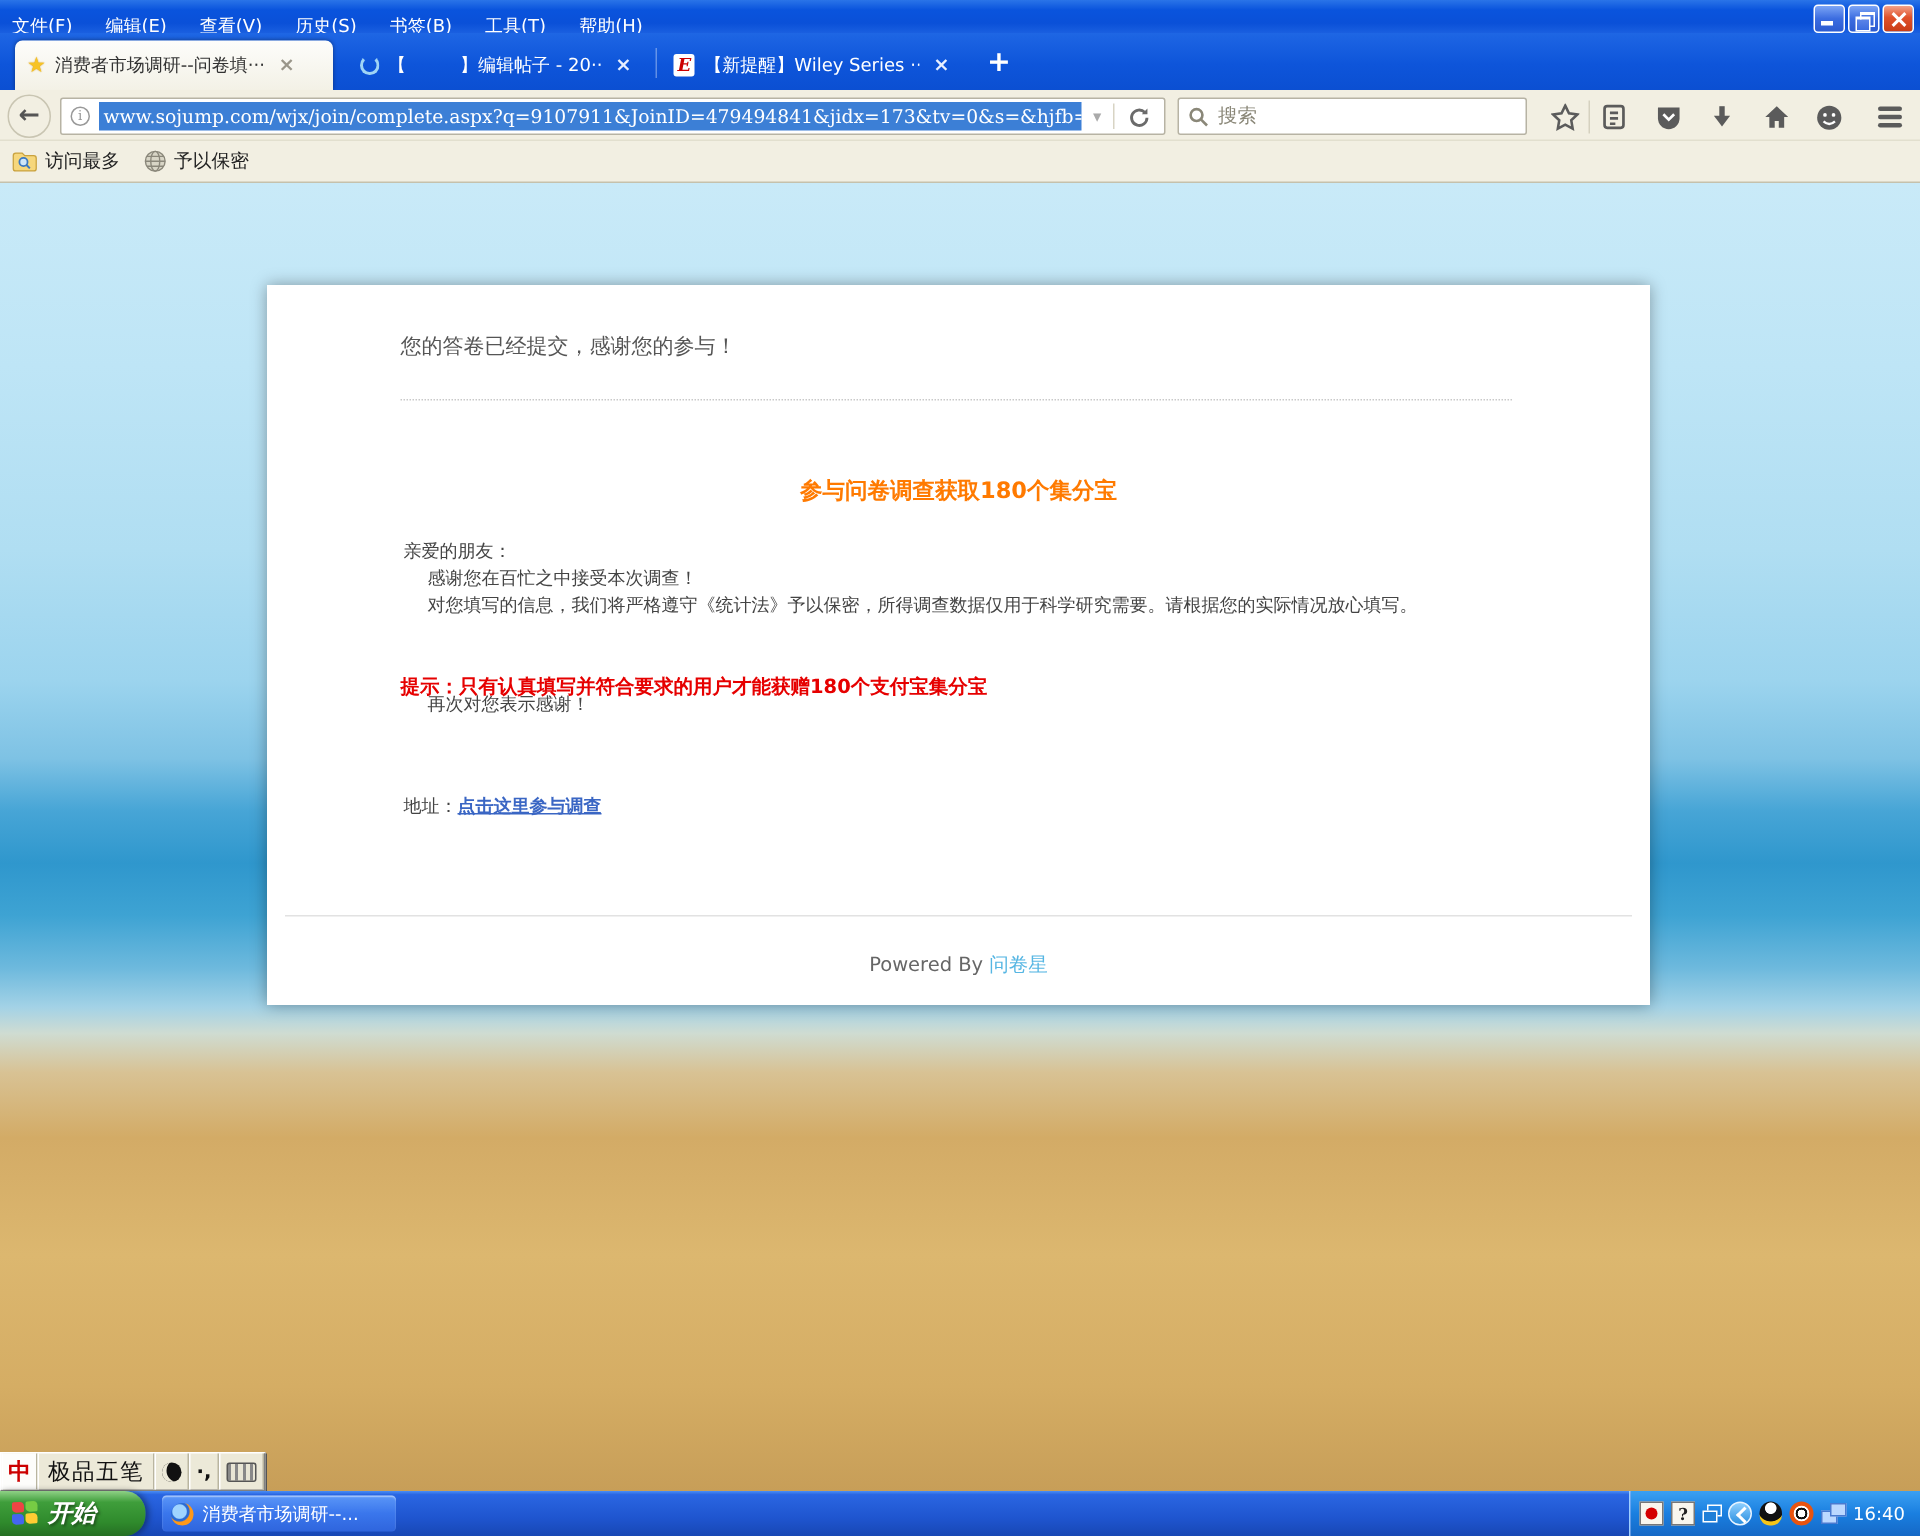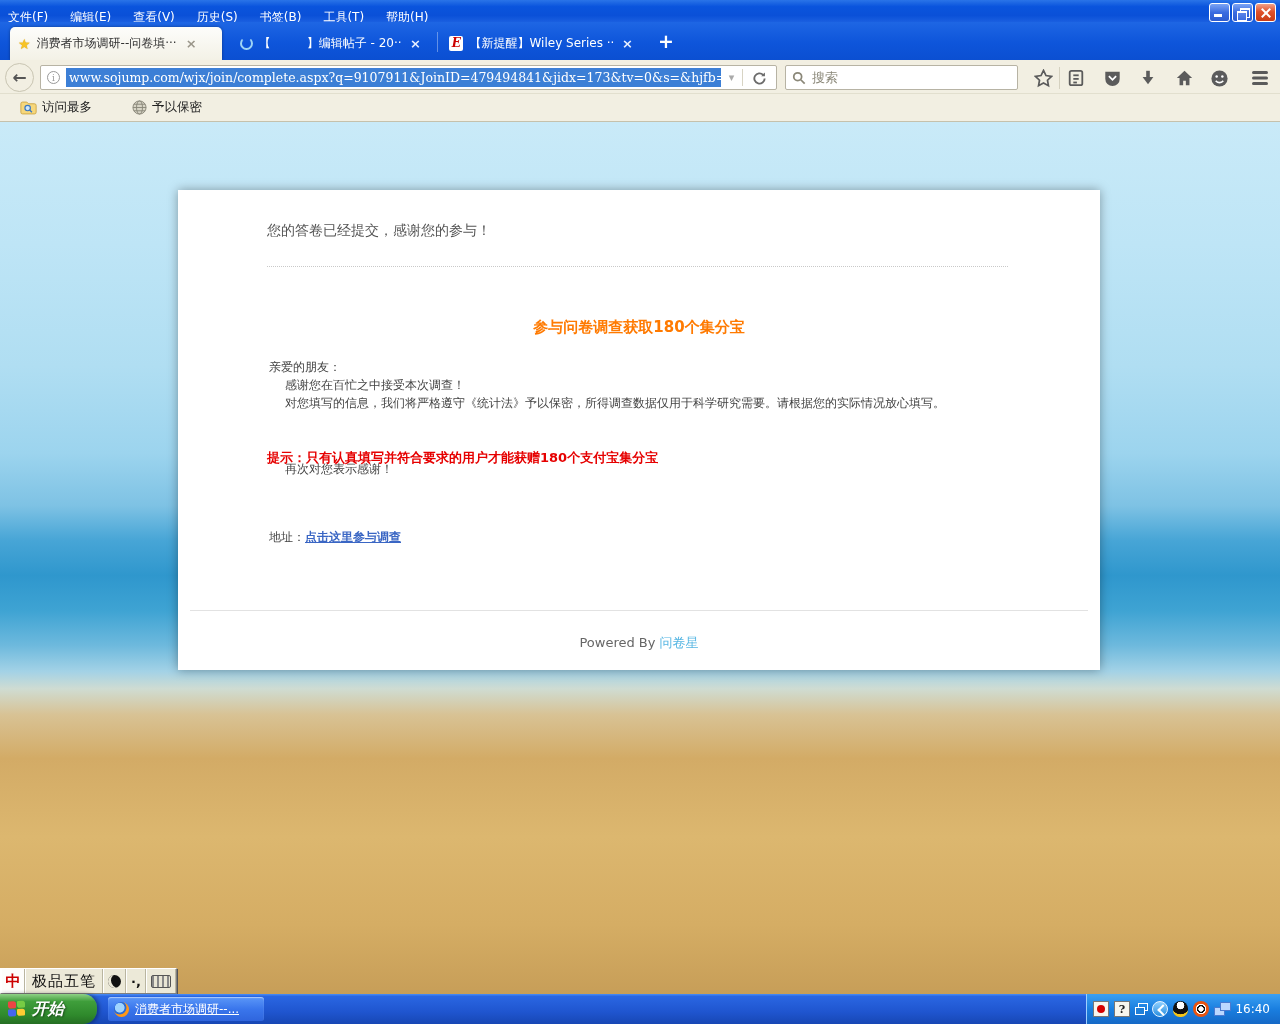--- a/index.html
+++ b/index.html
@@ -66,21 +66,21 @@
   #searchbox input { border:none; outline:none; flex:1; font-size:13px; color:#444;
     font-family:"DejaVu Sans","Liberation Sans",sans-serif; background:transparent; }
   #searchbox input::placeholder { color:#8a8778; }
   .nav-icon { position:absolute; top:66px; width:24px; height:24px; display:flex;
     align-items:center; justify-content:center; }
   #toolbar-sep { left:1059px; top:67px; width:1px; height:22px; background:#d5d1bf; position:absolute; }
 
   
   #bookmarksbar { left:0; top:94px; width:1280px; height:28px; background:#f2efe2;
     border-bottom:1px solid #c5c1ac; display:flex; align-items:center; font-size:12.5px; color:#222; }
-  .bm-item { display:flex; align-items:center; gap:5px; padding:0 20px; }
+  .bm-item { display:flex; align-items:center; gap:5px; padding:0 8px; }
 
   
   #viewport { left:0; top:122px; width:1280px; height:872px;
     background:linear-gradient(180deg,
       #c9eaf8 0%, #bee5f6 14%, #b0def2 28%, #9cd4ee 38%,
       #7ec2e4 44%, #47a5d6 48%, #2f97cd 52%, #3ea3d3 56%,
       #6db9dd 60%, #a3d2e6 63%, #cfdcd2 65%, #d8c294 68%,
       #d3ab66 73%, #dcb76f 82%, #d5ad64 92%, #c79e58 100%); }
   #card { left:178px; top:68px; width:922px; height:480px; background:#fff;
     box-shadow:0 0 10px rgba(0,0,0,.35); font-size:12px; color:#444; }
@@ -122,21 +122,21 @@
     box-shadow:2px 0 4px rgba(0,0,0,.4); }
   #start-label { color:#fff; font-size:16px; font-weight:bold; font-style:italic;
     text-shadow:1px 1px 2px #1c4a1a; }
   .winflag { width:18px; height:16px; display:grid; grid-template-columns:8px 8px;
     grid-template-rows:7px 7px; gap:1px; transform:skewY(-4deg); }
   .winflag span { border-radius:1px 3px 1px 3px; }
   .wf-r{background:#e44;} .wf-g{background:#7c4;} .wf-b{background:#46e;} .wf-y{background:#fc3;}
   #task-item { left:108px; top:3px; width:156px; height:24px; border-radius:3px;
     background:linear-gradient(180deg,#5b97f8 0%,#3a76ec 50%,#2f65dd 100%);
     display:flex; align-items:center; gap:6px; padding:0 6px; color:#fff; font-size:12px;
-    box-shadow:inset 0 1px 1px rgba(255,255,255,.5);text-decoration:underline; }
+    box-shadow:inset 0 1px 1px rgba(255,255,255,.5); }
   .ff-icon { width:15px; height:15px; border-radius:50%; flex:0 0 auto;
     background:radial-gradient(circle at 38% 38%, #9fd4ff 0 34%, #2b6bd4 40% 48%, #ff9818 54% 78%, #e06a00 100%); }
   #task-label { white-space:nowrap; overflow:hidden; }
   #tray { left:1086px; top:0; width:194px; height:30px;
     background:linear-gradient(180deg,#3ba0f2 0%,#1a7fe0 50%,#1568c6 100%);
     border-left:1px solid #9fd0ff; display:flex; align-items:center; gap:5px; padding:0 6px; }
   .tray-tile { width:16px; height:16px; background:#f8f6ee; border:1px solid #777;
     display:flex; align-items:center; justify-content:center; }
   .red-dot { width:8px; height:8px; border-radius:50%; background:#d40000; }
   #tray-help { font-size:11px; font-weight:bold; color:#222;

